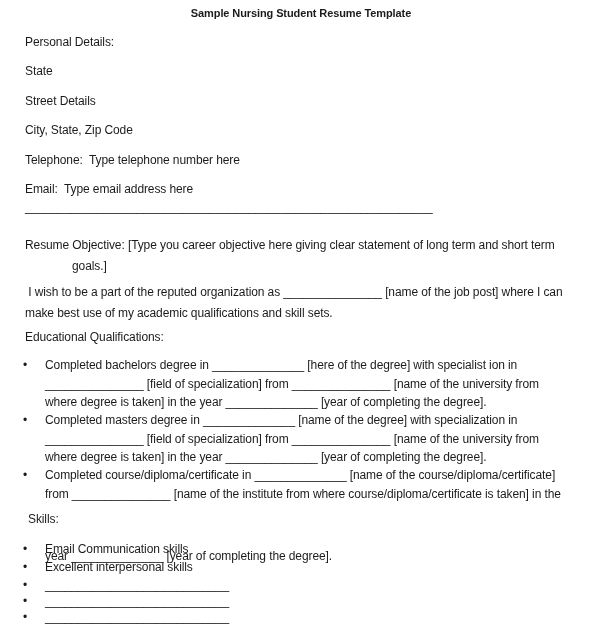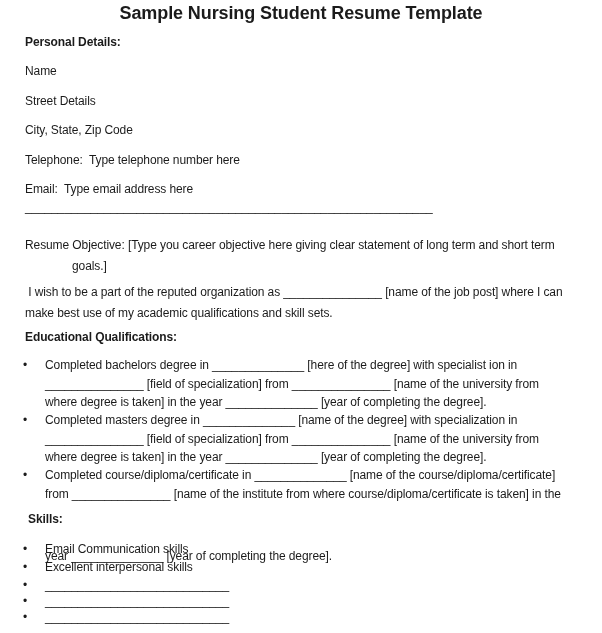--- a/index.html
+++ b/index.html
@@ -17,23 +17,23 @@
   .line{
     position:absolute;
     left:25px;
     line-height:18px;
     white-space:pre;
   }
   .title{
     left:0; right:0;
     text-align:center;
     font-weight:700;
-    font-size:18px;
+    font-size:11px;
   }
-  .bold{font-weight:700;}
+  .bold{font-weight:400;}
   
   .withb{left:23px;}
   .bm{display:inline-block;width:22px;}
   .cont{left:45px;}
   
   .t-title{top:4px;}
   .t-ph{top:33px;}
   .t-p0{top:62px;}
   .t-p1{top:92px;}
   .t-p2{top:121px;}
@@ -62,21 +62,21 @@
   .t-s4{top:608px;}
 </style>
 </head>
 <body>
 
 <div class="page">
 
   <div class="line title t-title">Sample Nursing Student Resume Template</div>
 
   <div class="line bold t-ph">Personal Details:</div>
-  <div class="line t-p0">Name</div>
+  <div class="line t-p0">State</div>
   <div class="line t-p1">Street Details</div>
   <div class="line t-p2">City, State, Zip Code</div>
   <div class="line t-p3">Telephone:  Type telephone number here</div>
   <div class="line t-p4">Email:  Type email address here</div>
 
   <div class="line t-div">______________________________________________________________</div>
 
   <div class="line t-o0">Resume Objective: [Type you career objective here giving clear statement of long term and short term</div>
   <div class="line t-o1">goals.]</div>
   <div class="line t-o3">make best use of my academic qualifications and skill sets.</div>

